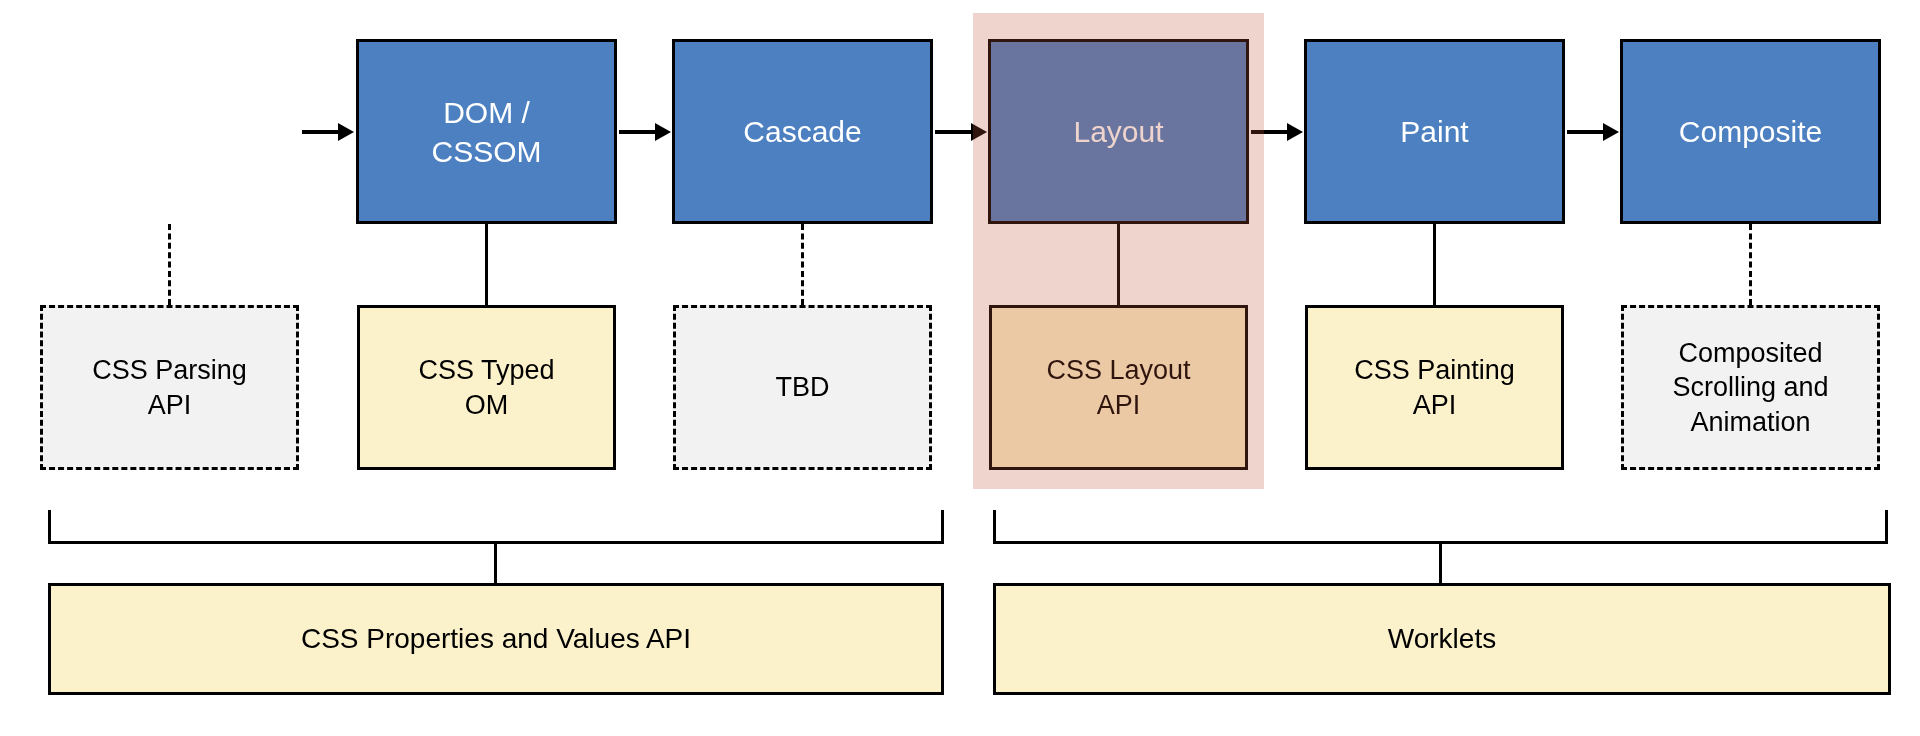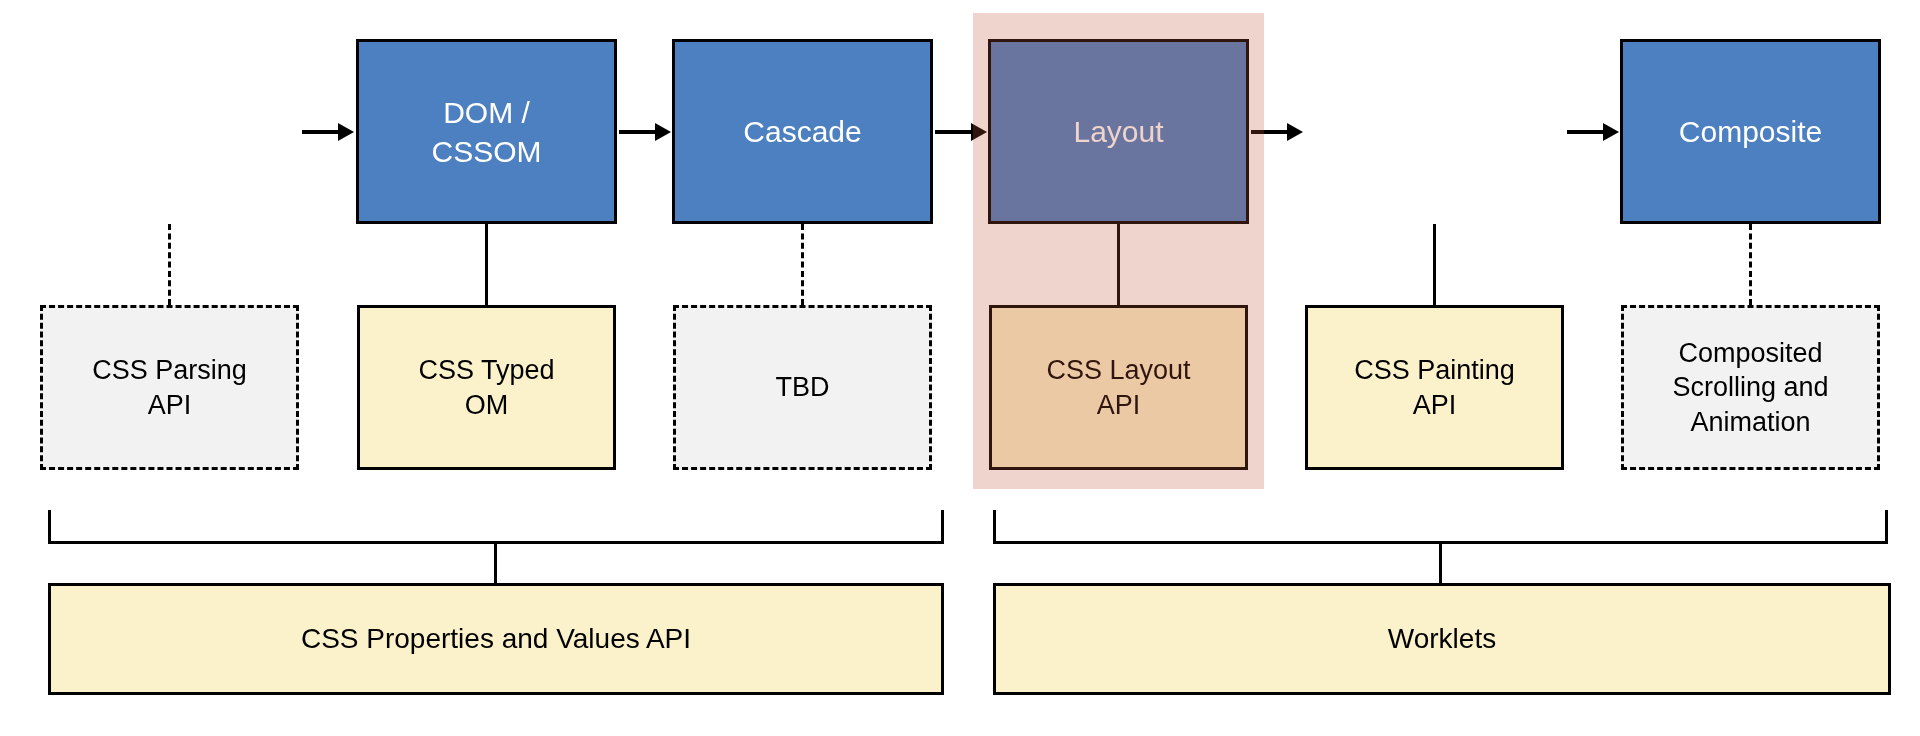--- a/index.html
+++ b/index.html
@@ -155,20 +155,23 @@
   <div class="stage c1">
     <span class="stage-lbl">DOM /
 CSSOM</span>
   </div>
   <div class="stage c2">
     <span class="stage-lbl">Cascade</span>
   </div>
   <div class="stage c3">
     <span class="stage-lbl">Layout</span>
   </div>
+  <div class="stage c4">
+    <span class="stage-lbl">Paint</span>
+  </div>
   <div class="stage c5">
     <span class="stage-lbl">Composite</span>
   </div>
 
   <div class="arrow c0"></div>
   <div class="arrow c1"></div>
   <div class="arrow c2"></div>
   <div class="arrow c3"></div>
   <div class="arrow c4"></div>
 

